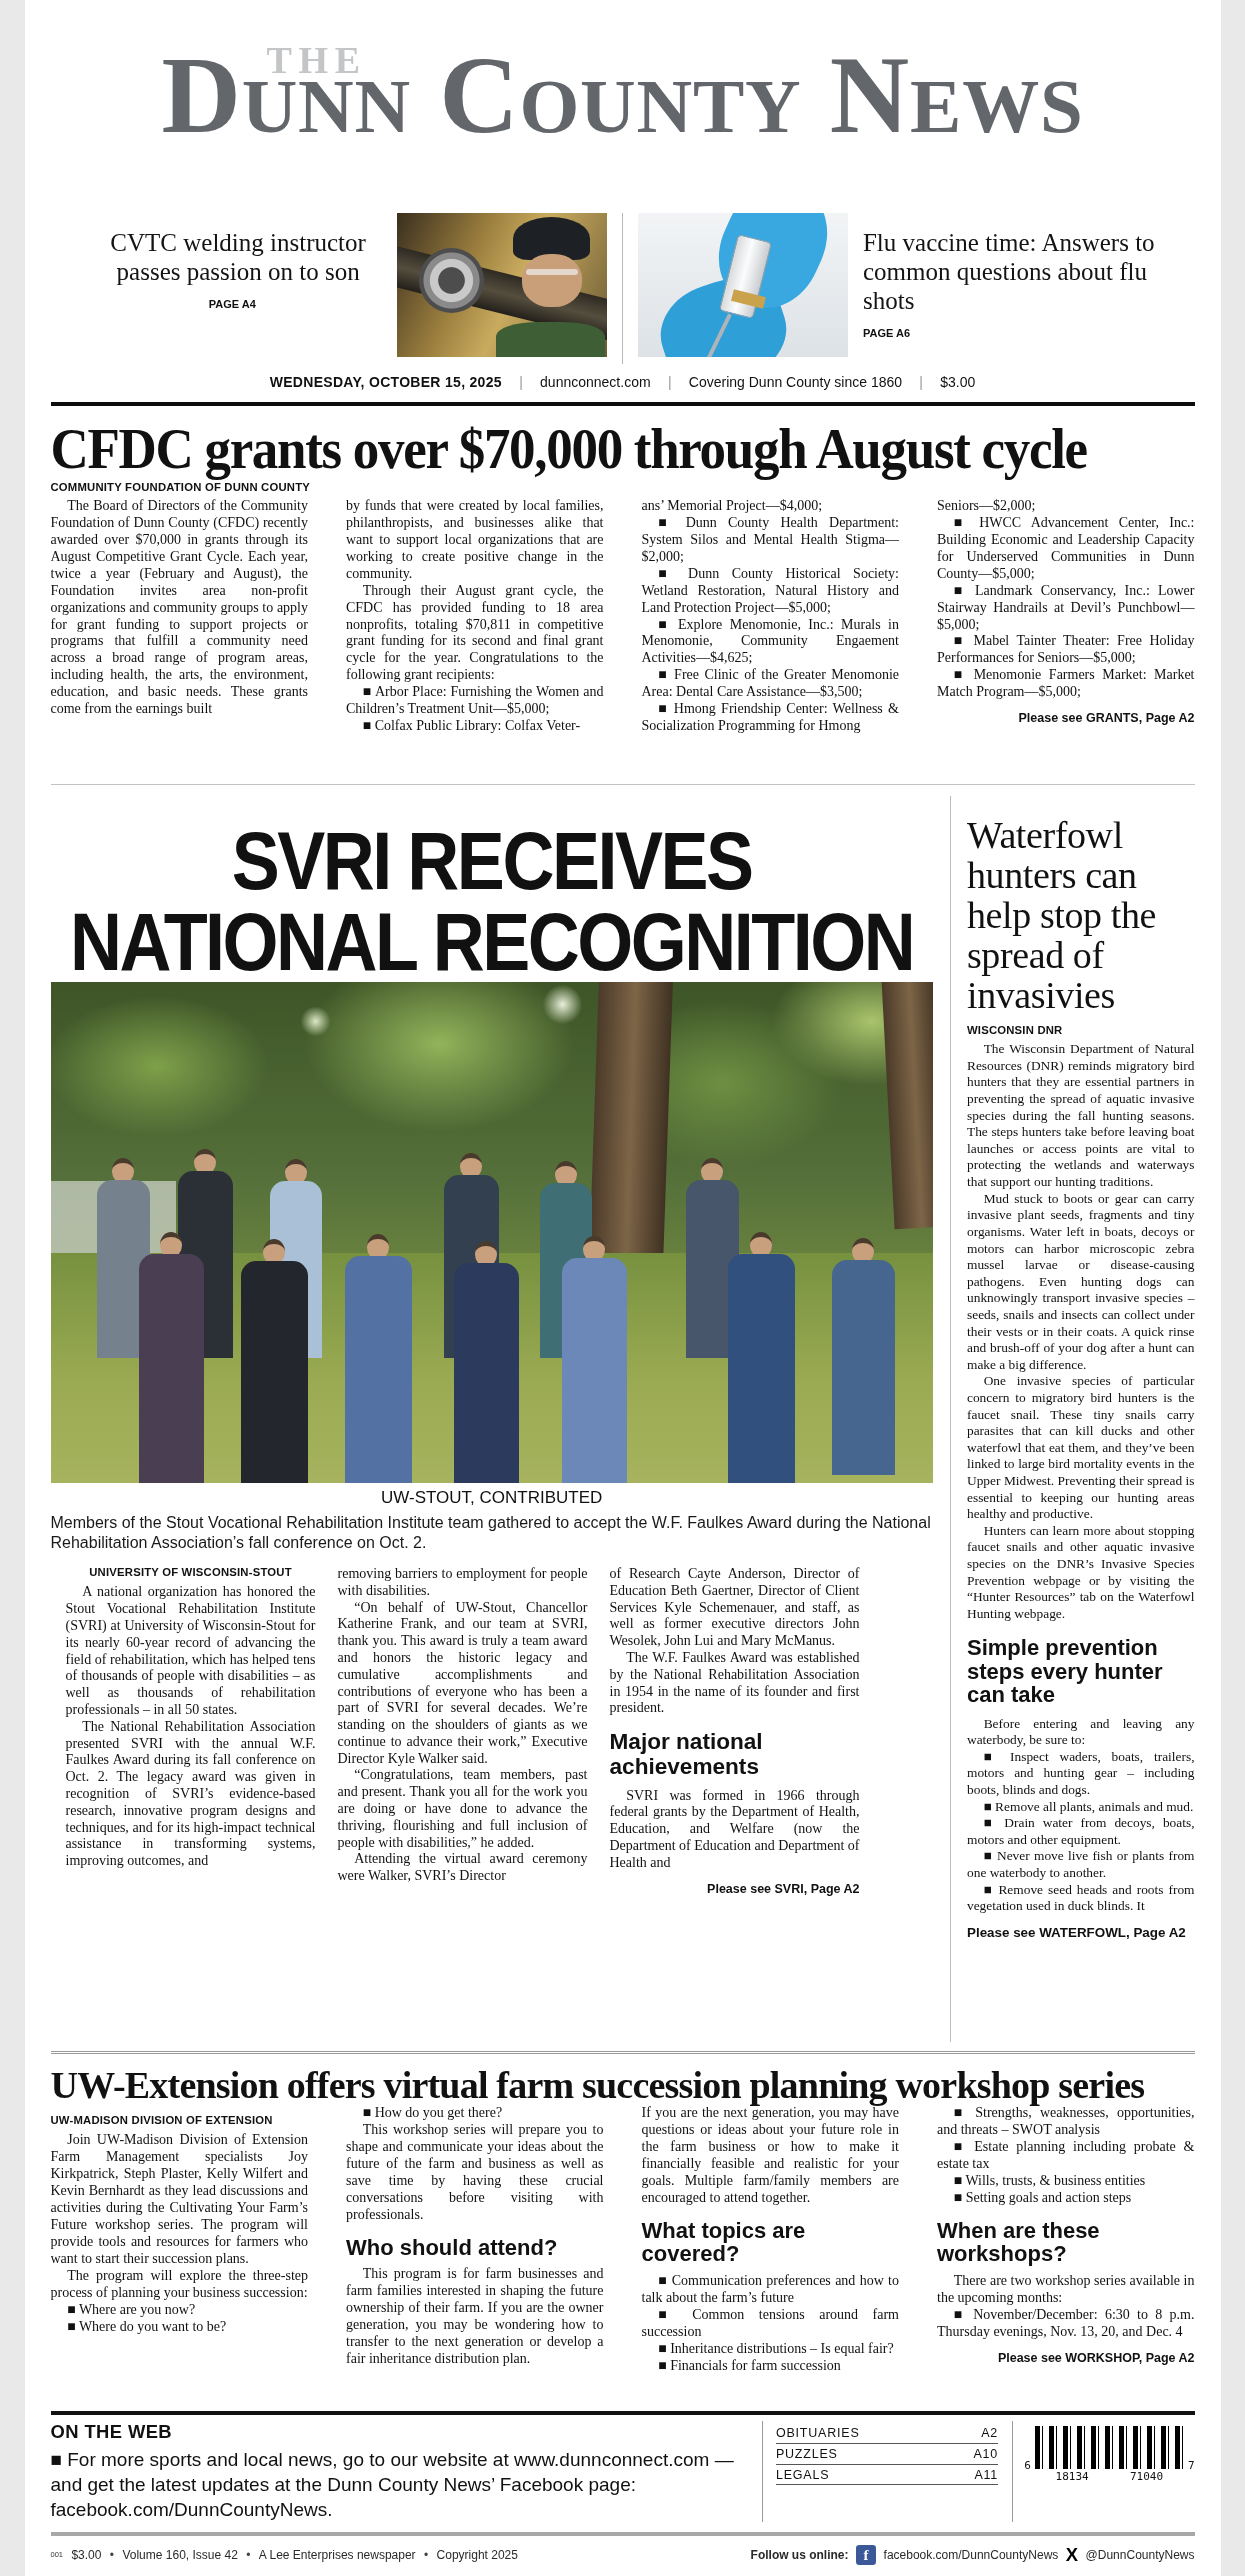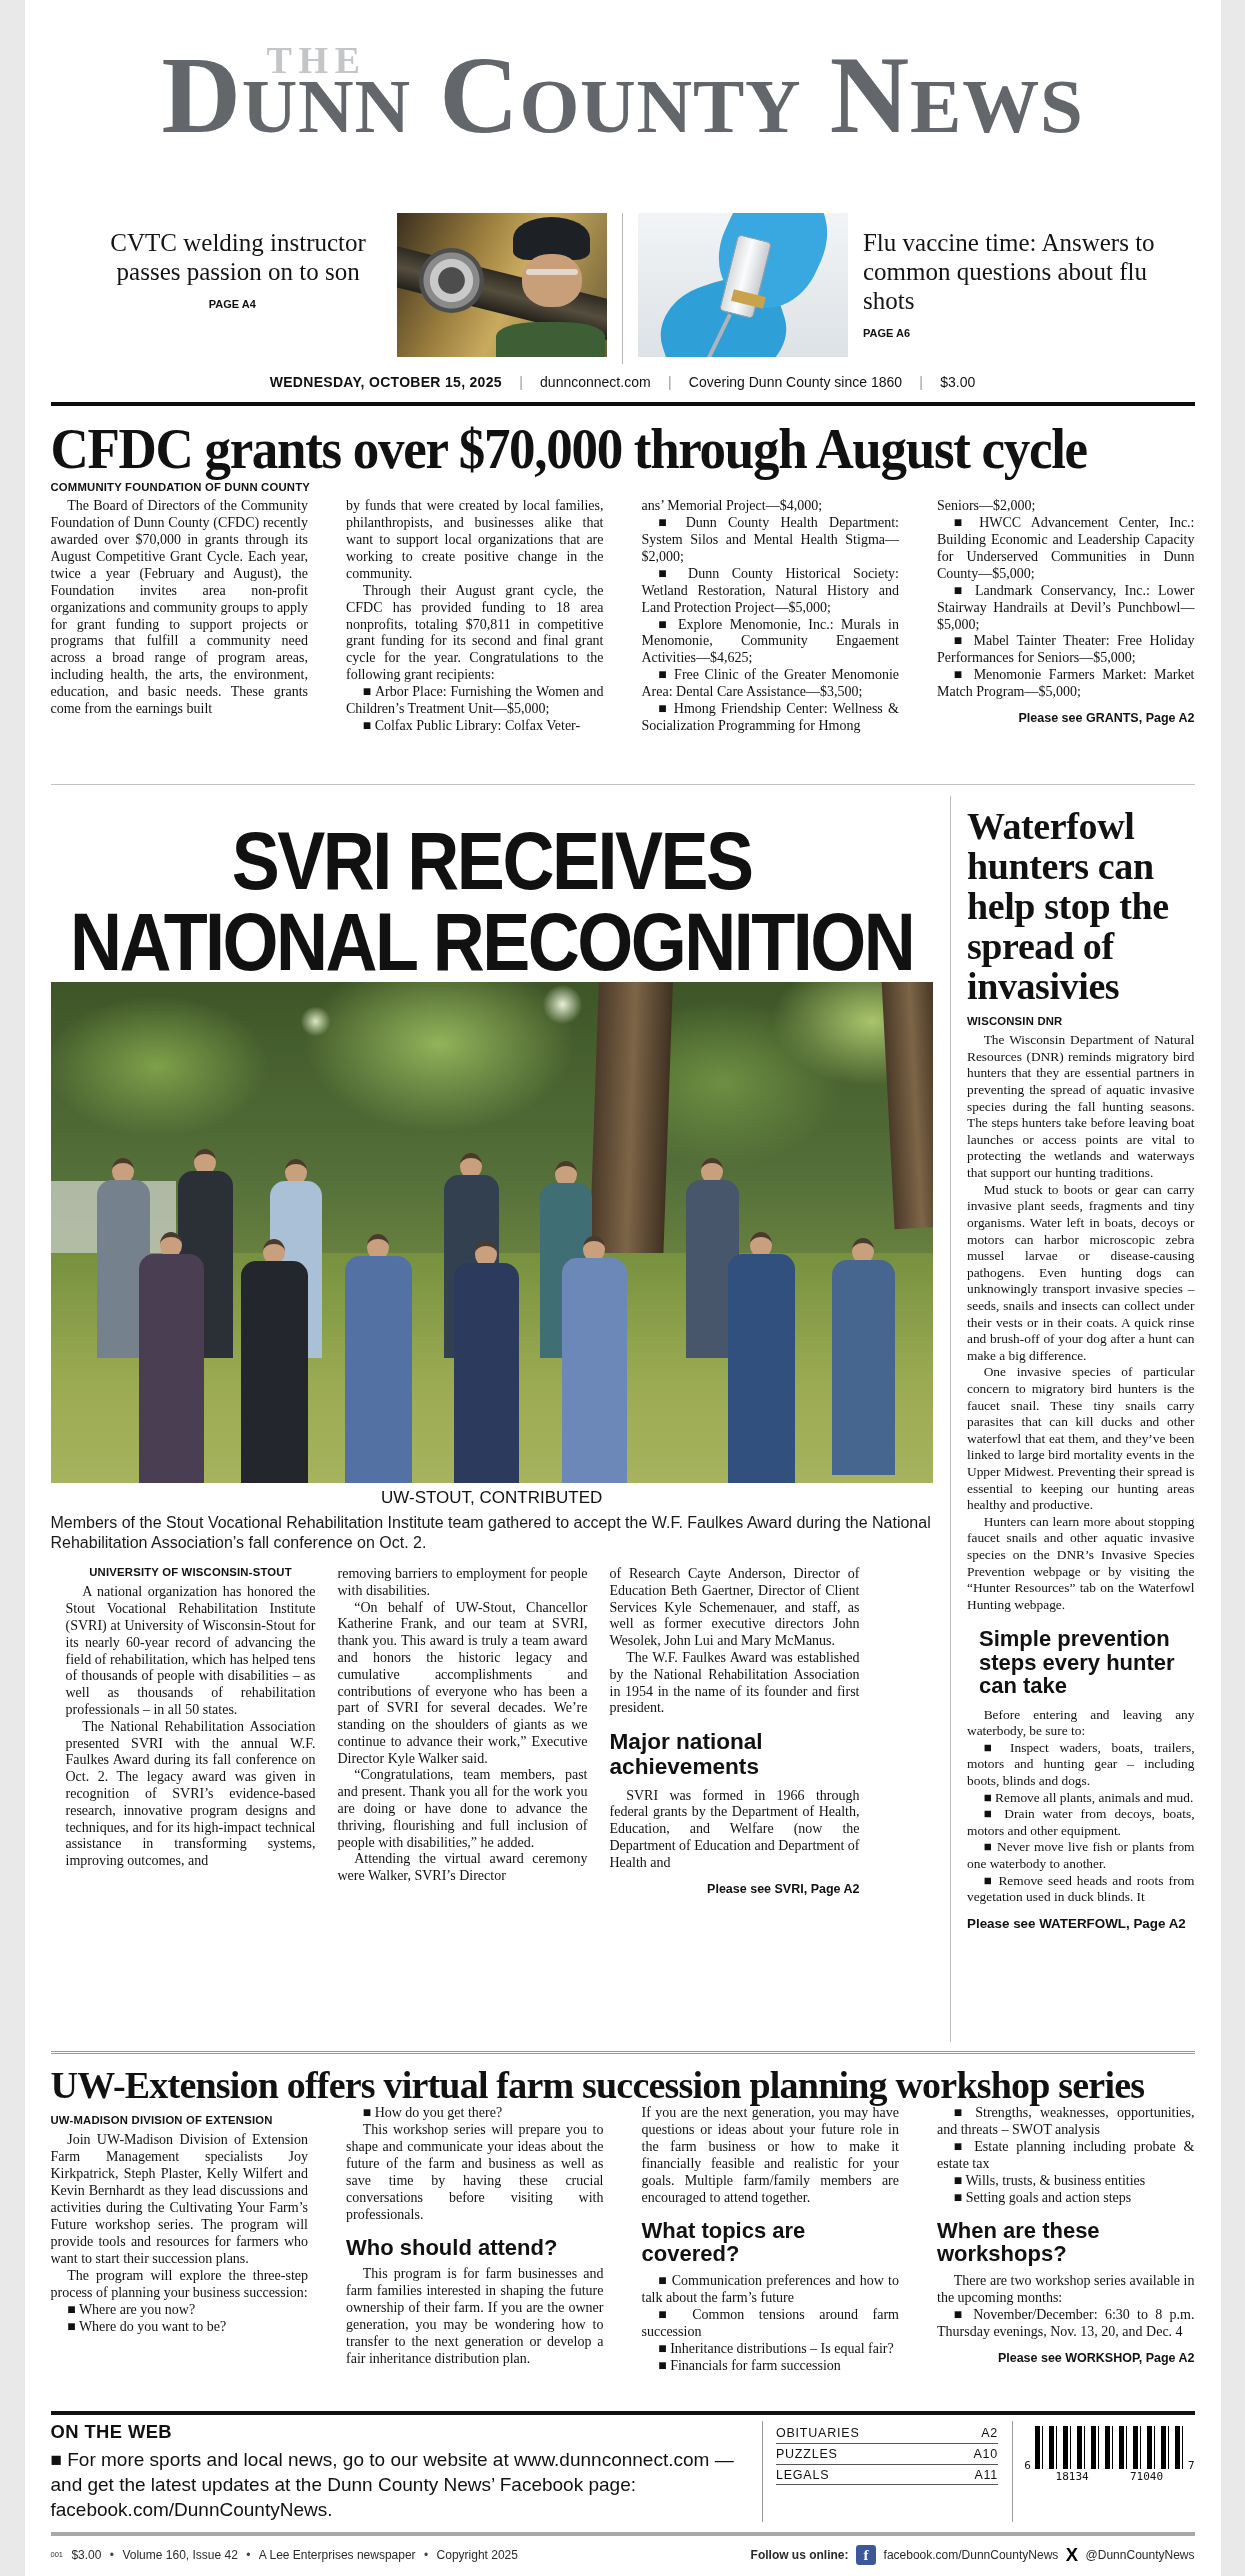--- a/index.html
+++ b/index.html
@@ -92,23 +92,23 @@
   .gp-grass { position:absolute; left:0; right:0; bottom:0; height:46%;
     background:linear-gradient(180deg,#77913f,#9aaa52 55%,#a7b35e); }
   .person { position:absolute; }
   .p-head { width:22px; height:25px; background:#c9a07e; border-radius:50% 50% 46% 46%; margin:0 auto; border-top:5px solid #4a3a2c; }
   .p-body { width:100%; height:calc(100% - 22px); border-radius:15px 15px 0 0; margin-top:-3.3px; }
   .photo-credit { font-family:"Liberation Sans",sans-serif; font-weight:normal; font-size:17px; text-align:center; margin-top:4.2px; }
   .photo-caption { font-family:"Liberation Sans",sans-serif; font-size:16px; line-height:1.3; color:#1a1a1a; margin-top:5px; }
   .svri-body { display:grid; grid-template-columns:repeat(3,1fr); gap:22px; width:794px; margin:11.7px 0 0 15px; font-size:14px; line-height:1.2; text-align:justify; }
   .svri-body p { margin:0; }
   
-  .wf-headline { font-size:38px; font-weight:bold; line-height:1.05; letter-spacing:-0.4px; margin-top:11px; }
+  .wf-headline { font-size:38px; font-weight:normal; line-height:1.05; letter-spacing:-0.4px; margin-top:20px; }
   .waterfowl p { margin:0; font-size:13.4px; line-height:1.24; text-align:justify; }
-  .waterfowl .subhead { font-size:22px;margin-left:12px; }
+  .waterfowl .subhead { font-size:22px; }
   
   .workshop { height:391px; overflow:hidden; }
   .ws-headline { font-size:38px; font-weight:bold; letter-spacing:-0.8px; line-height:1.0; margin:11.7px 0 1.7px; }
   .workshop .subhead { font-size:22px; margin:11.7px 0 6.7px; }
   
   .footer { position:absolute; left:26px; right:26px; bottom:10px; }
   .otw-row { border-top:4.2px solid #111; padding-top:5.8px; display:flex; align-items:stretch; }
   .otw { flex:1; padding-right:20px; }
   .otw h3 { font-family:"Liberation Sans",sans-serif; font-size:18.4px; letter-spacing:0.4px; margin-bottom:5px; }
   .otw p { font-family:Liberation Sans, sans-serif; font-size:19px; line-height:1.3; max-width:718px; }

